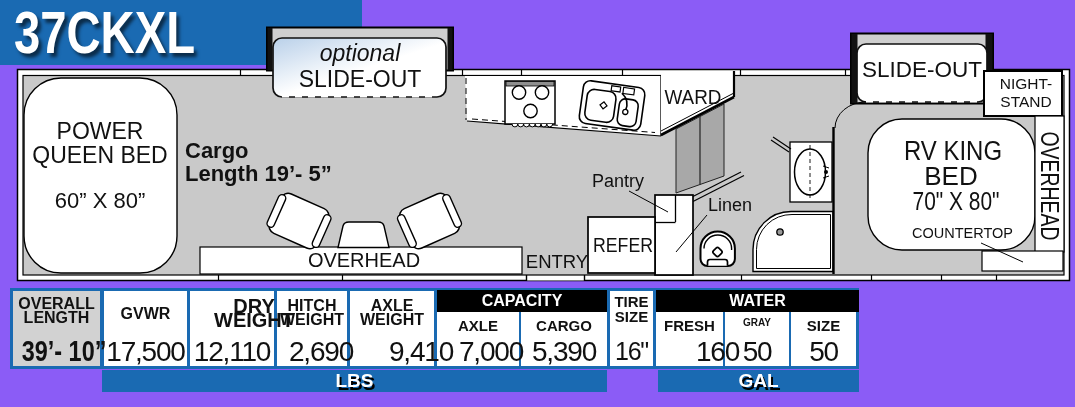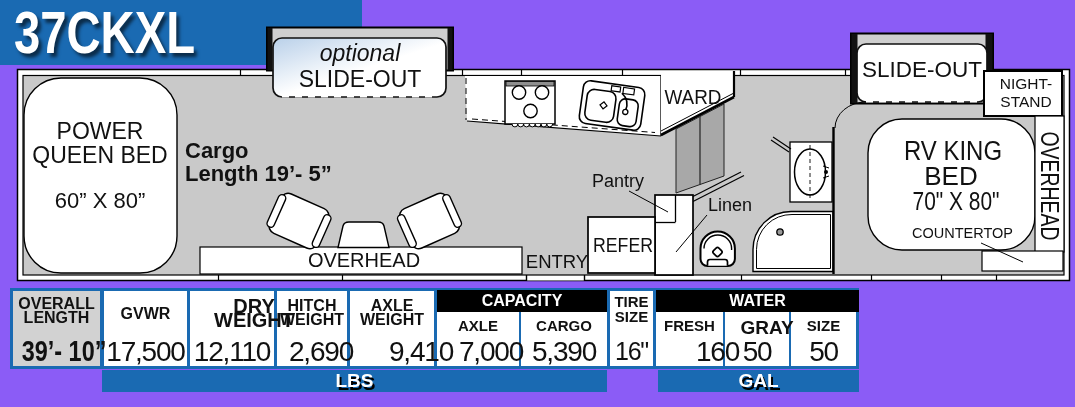--- a/index.html
+++ b/index.html
@@ -205,21 +205,21 @@
   <div class="abs hdr" style="left:350px;top:299px;width:84px;font-size:16px;line-height:14px;">AXLE<br>WEIGHT</div>
   <div class="abs val" style="left:350px;top:336px;width:84px;font-size:28px;text-align:center;padding-left:29px;">9,410</div>
   <div class="abs hdr" style="left:437px;top:318px;width:82px;font-size:15px;">AXLE</div>
   <div class="abs val" style="left:450px;top:336px;width:82px;font-size:28px;text-align:center;">7,000</div>
   <div class="abs hdr" style="left:521px;top:318px;width:86px;font-size:15px;">CARGO</div>
   <div class="abs val" style="left:521px;top:336px;width:86px;font-size:28px;text-align:center;">5,390</div>
   <div class="abs hdr" style="left:610px;top:294px;width:43px;font-size:15px;line-height:15px;">TIRE<br>SIZE</div>
   <div class="abs val" style="left:610px;top:337px;width:43px;font-size:25px;text-align:center;">16"</div>
   <div class="abs hdr" style="left:656px;top:318px;width:67px;font-size:15px;">FRESH</div>
   <div class="abs val" style="left:684px;top:336px;width:67px;font-size:28px;text-align:center;">160</div>
-  <div class="abs hdr" style="left:725px;top:318px;width:84px;font-size:19px;">GRAY</div>
+  <div class="abs hdr" style="left:725px;top:318px;width:64px;font-size:10px;">GRAY</div>
   <div class="abs val" style="left:725px;top:336px;width:64px;font-size:28px;text-align:center;">50</div>
   <div class="abs hdr" style="left:791px;top:318px;width:65px;font-size:15px;">SIZE</div>
   <div class="abs val" style="left:791px;top:336px;width:65px;font-size:28px;text-align:center;">50</div>
 
   <div class="abs" style="left:102px;top:370px;width:505px;height:22px;background:#1a6ab2;color:#fff;
        font-weight:bold;font-size:19px;text-align:center;line-height:22px;text-shadow:2px 3px 0 #000;">LBS</div>
   <div class="abs" style="left:658px;top:370px;width:201px;height:22px;background:#1a6ab2;color:#fff;
        font-weight:bold;font-size:19px;text-align:center;line-height:22px;text-shadow:2px 3px 0 #000;">GAL</div>
 </div>
 

